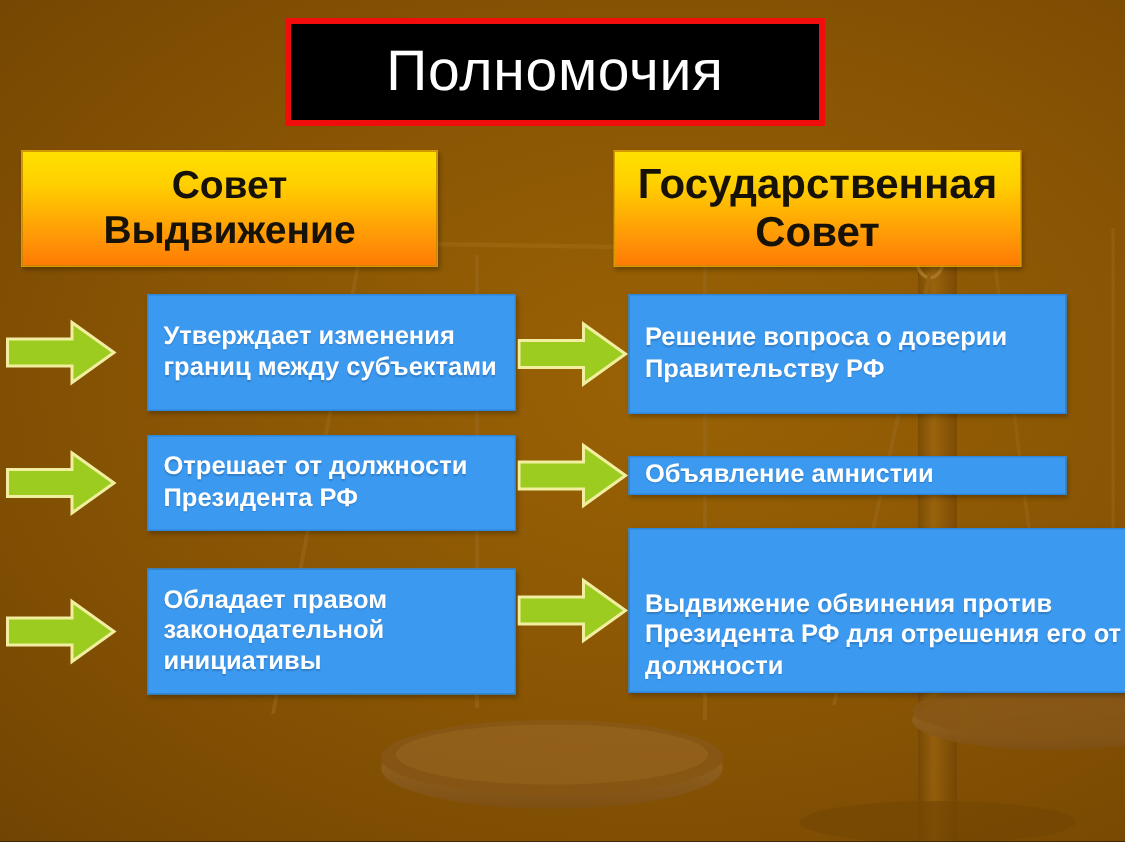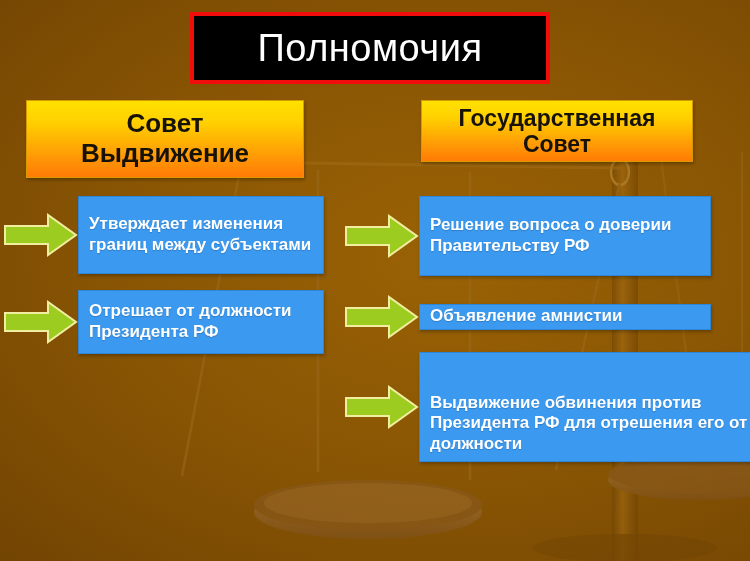--- a/index.html
+++ b/index.html
@@ -58,35 +58,34 @@
     background: linear-gradient(180deg, #ffe100 0%, #ffd000 28%, #ff9b06 72%, #ff7b05 100%);
     border: 1px solid #d89a00;
     display: flex;
     align-items: center;
     justify-content: center;
     text-align: center;
     color: #171208;
     font-weight: bold;
     line-height: 1.14;
     box-shadow: 1px 2px 3px rgba(0,0,0,0.28);
-    margin-left: 12px;
   }
   #header-sf {
     left: 14px;
     top: 100px;
     width: 278px;
     height: 78px;
     font-size: 26px;
   }
   #header-gd {
     left: 409px;
     top: 100px;
     width: 272px;
-    height: 62px;
-    font-size: 23px;
+    height: 78px;
+    font-size: 28px;
   }
 
   
   .item-row {
     position: absolute;
     display: flex;
     align-items: center;
   }
   .arrow {
     flex: 0 0 auto;
@@ -103,21 +102,21 @@
     display: flex;
     align-items: center;
     box-shadow: 1px 2px 3px rgba(0,0,0,0.25);
   }
   .item-text {
     display: block;
     text-shadow: 0 1px 1px rgba(0,0,0,0.18);
   }
 
   
-  .left .item-box { font-size: 17px; }
+  .left .item-box { font-size: 17px; margin-left: 20px; }
   #row-l0 { left: 4px; top: 196px; }
   #row-l0 .item-box { width: 246px; height: 78px; }
   #row-l1 { left: 4px; top: 290px; }
   #row-l1 .item-box { width: 246px; height: 64px; }
   #row-l2 { left: 4px; top: 379px; }
   #row-l2 .item-box { width: 246px; height: 84px; }
 
   
   .right .item-box { font-size: 17px; }
   #row-r0 { left: 345px; top: 196px; }
@@ -201,20 +200,28 @@
 
   <div class="item-row left" id="row-l1">
     <svg class="arrow" width="74" height="46" viewBox="0 0 74 46" aria-hidden="true">
       <path d="M 1 14 L 44 14 L 44 3 L 72 23 L 44 43 L 44 32 L 1 32 Z" fill="#9ccc1f" stroke="#f2eea0" stroke-width="2"></path>
     </svg>
     <div class="item-box">
       <span class="item-text">Отрешает от должности Президента РФ</span>
     </div>
   </div>
 
+  <div class="item-row left" id="row-l2">
+    <svg class="arrow" width="74" height="46" viewBox="0 0 74 46" aria-hidden="true">
+      <path d="M 1 14 L 44 14 L 44 3 L 72 23 L 44 43 L 44 32 L 1 32 Z" fill="#9ccc1f" stroke="#f2eea0" stroke-width="2"></path>
+    </svg>
+    <div class="item-box">
+      <span class="item-text">Обладает правом законодательной инициативы</span>
+    </div>
+  </div>
 
   <div class="item-row right" id="row-r0">
     <svg class="arrow" width="74" height="46" viewBox="0 0 74 46" aria-hidden="true">
       <path d="M 1 14 L 44 14 L 44 3 L 72 23 L 44 43 L 44 32 L 1 32 Z" fill="#9ccc1f" stroke="#f2eea0" stroke-width="2"></path>
     </svg>
     <div class="item-box">
       <span class="item-text">Решение вопроса о доверии Правительству РФ</span>
     </div>
   </div>
 

